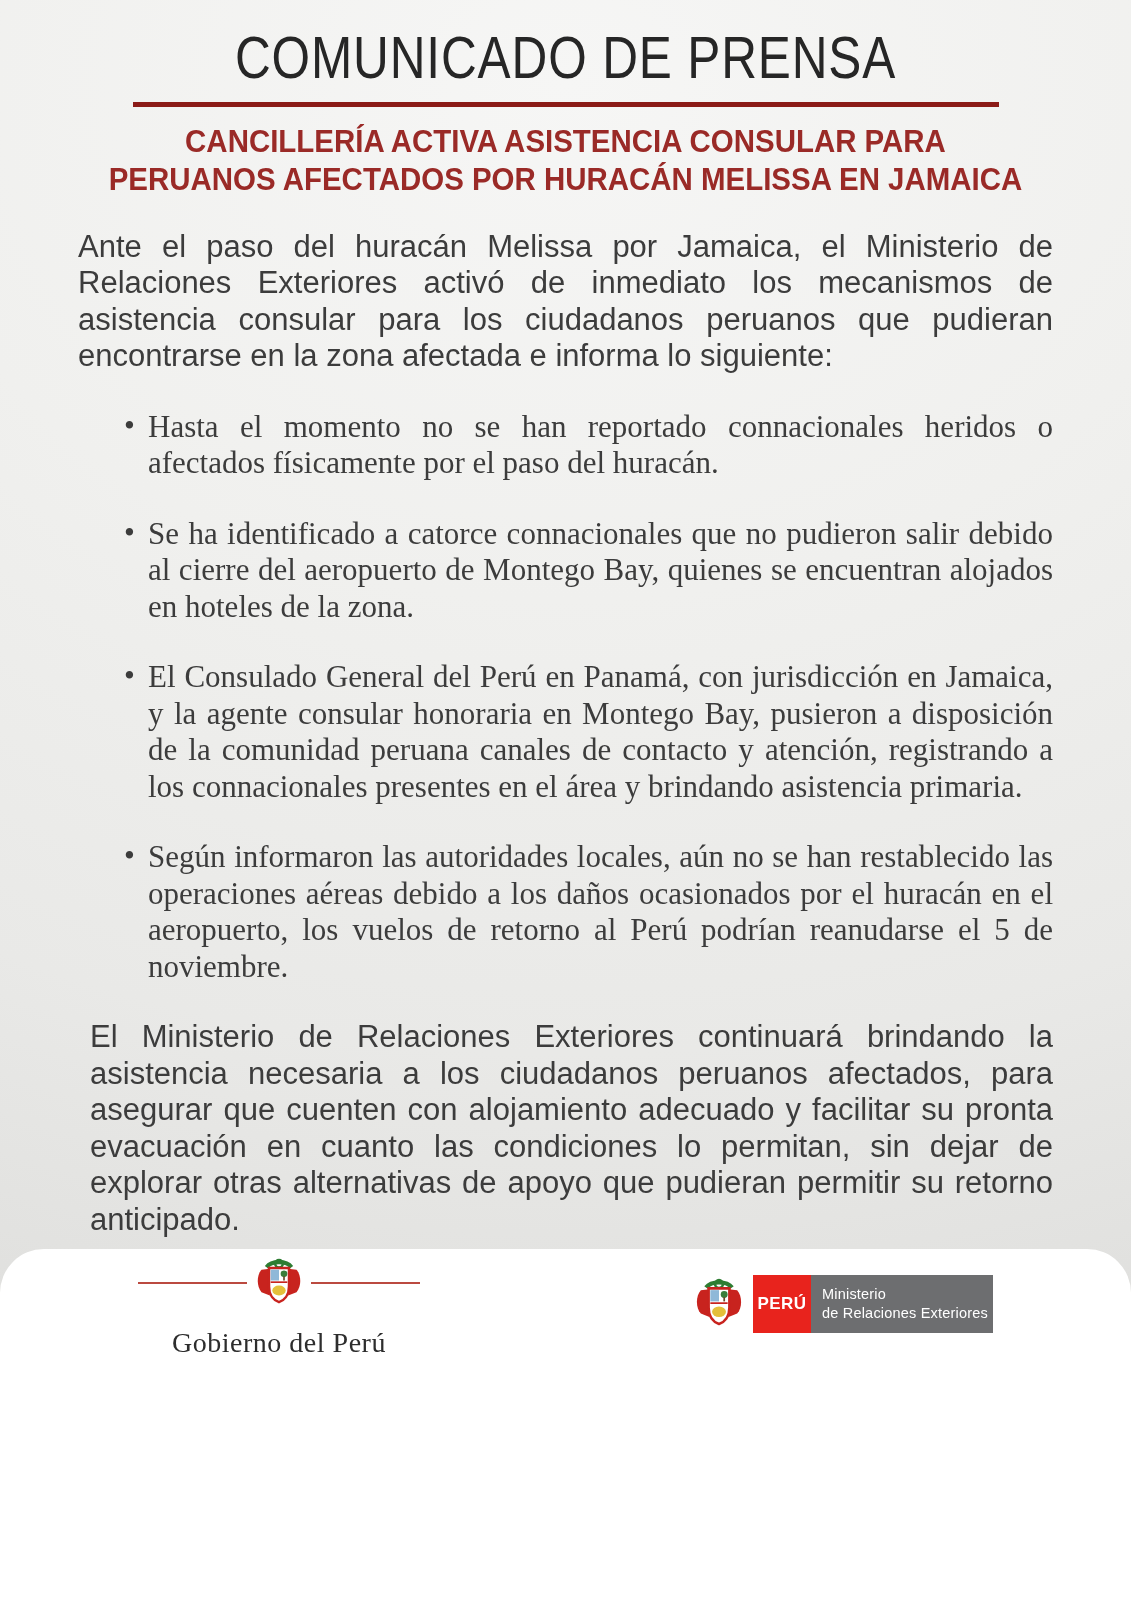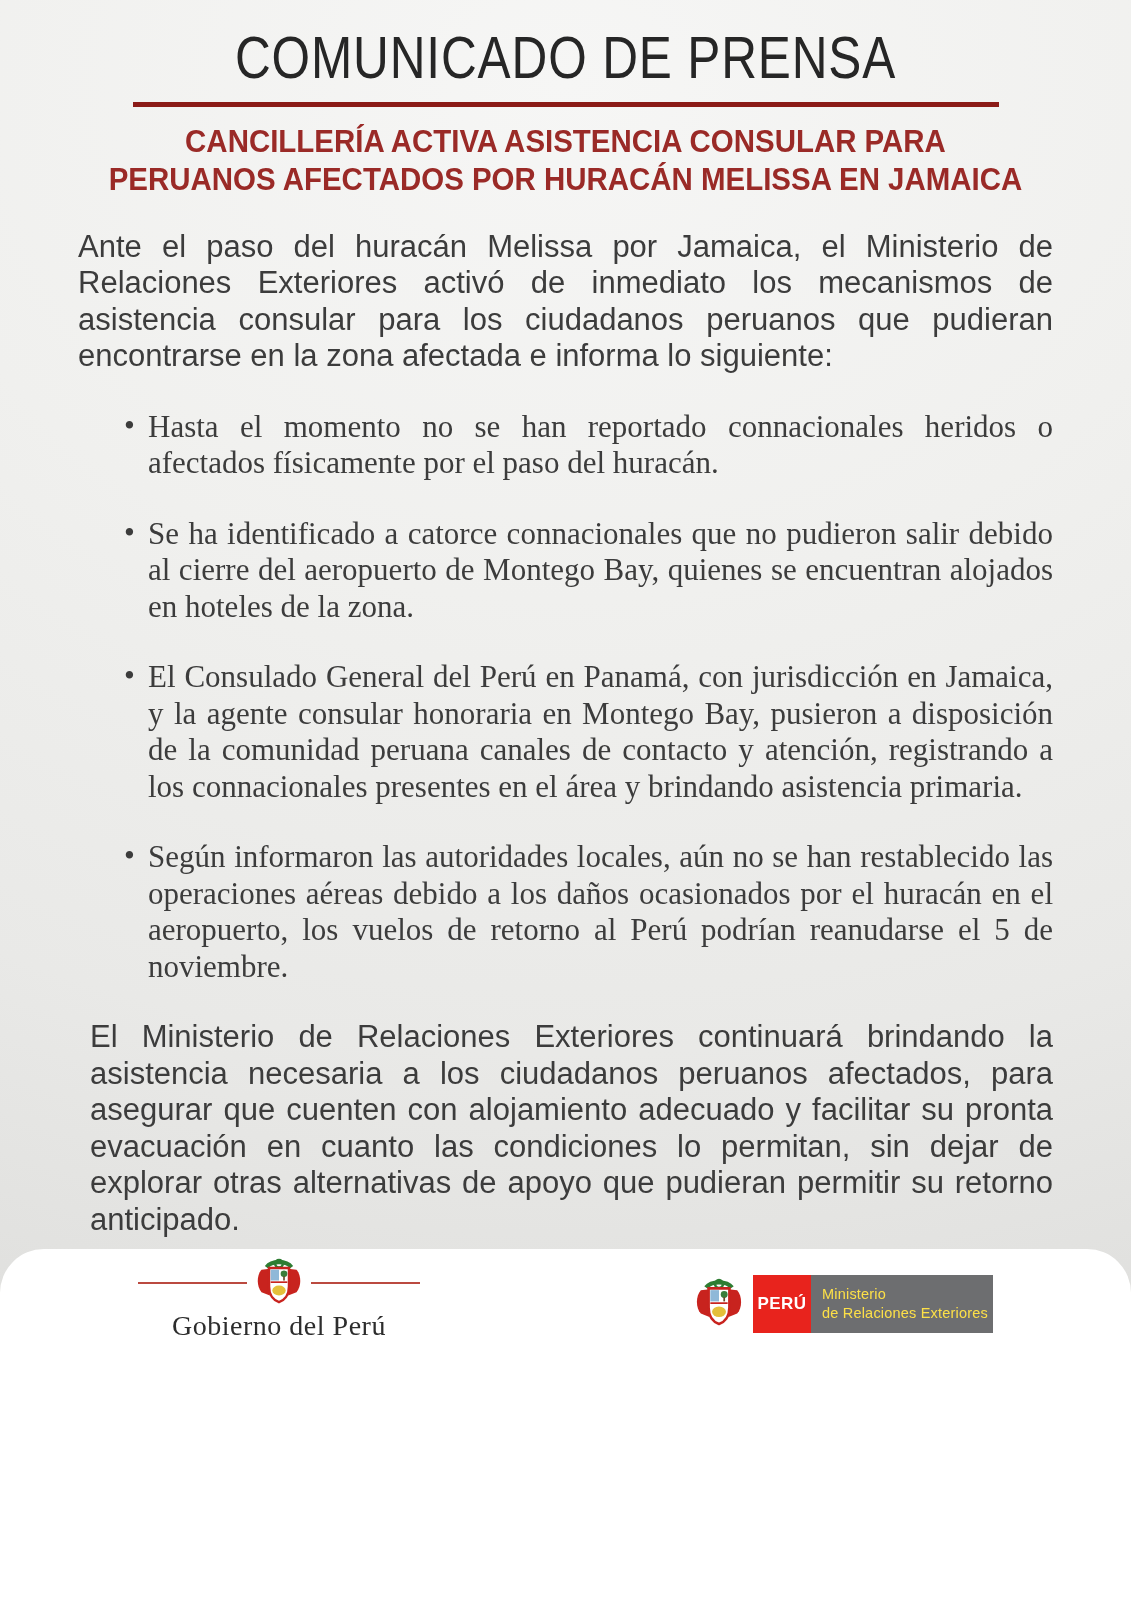--- a/index.html
+++ b/index.html
@@ -31,29 +31,29 @@
   
   .wave-svg { position:absolute; left:0; top:1280px; width:1131px; height:320px; z-index:2; display:block; }
   
   .footer-panel {
     position:absolute; left:0; bottom:0; width:1131px; height:115px;
     background:#ffffff; border-radius:44px 44px 0 0; z-index:5;
   }
   .gob-logo { position:absolute; left:138px; top:8px; width:282px; text-align:center; }
   .gob-row { display:flex; align-items:center; justify-content:center; gap:7px; height:52px; }
   .gob-line { flex:1; height:2px; background:#bb4a40; }
-  .gob-text { font-family:"Liberation Serif", serif; font-size:28px; color:#2d2d2d; margin-top:1px; letter-spacing:0.5px; }
+  .gob-text { font-family:"Liberation Serif", serif; font-size:28px; color:#2d2d2d; margin-top:18px; letter-spacing:0.5px; }
   .min-logo { position:absolute; left:693px; top:26px; display:flex; align-items:center; }
   .min-arms { margin-right:8px; }
   .min-red {
     width:58px; height:58px; background:#e8231d; color:#ffffff; display:flex;
     align-items:center; justify-content:center; font-size:17px; font-weight:700; letter-spacing:0.5px;
   }
   .min-gray {
-    width:182px; height:58px; background:#6d6e70; color:#fde047; display:flex;
+    width:182px; height:58px; background:#6d6e70; color:#ffffff; display:flex;
     flex-direction:column; justify-content:center; padding-left:11px; box-sizing:border-box;
     font-size:14.5px; line-height:1.3; letter-spacing:0.2px;
   }
 </style>
 </head>
 <body>
 
 <div class="page">
 
   <div class="title-wrap">

